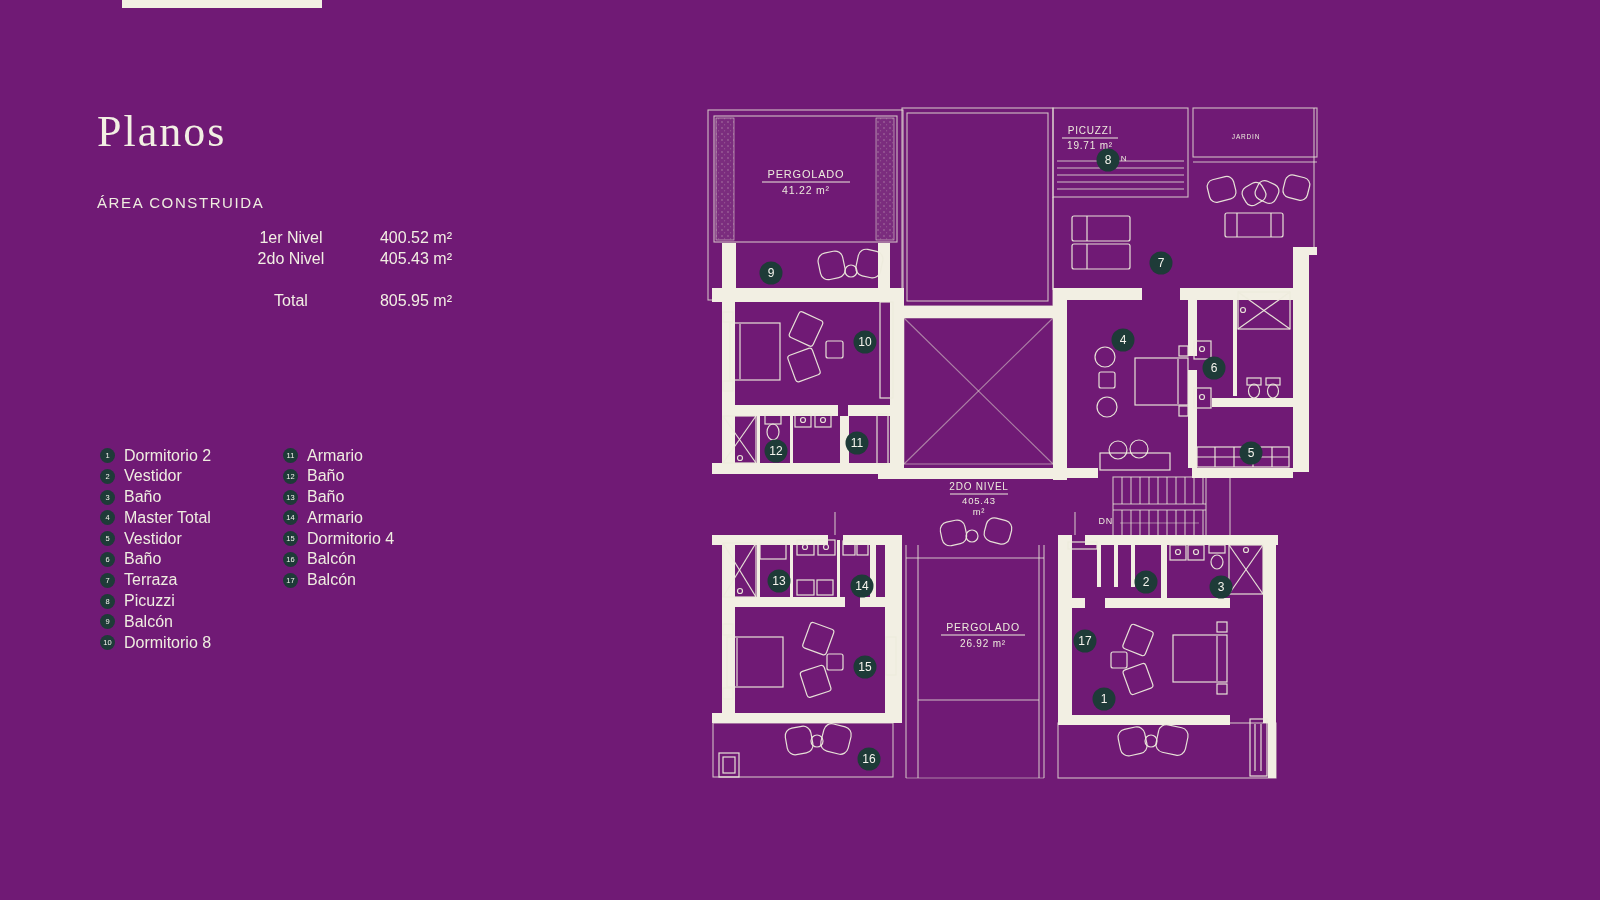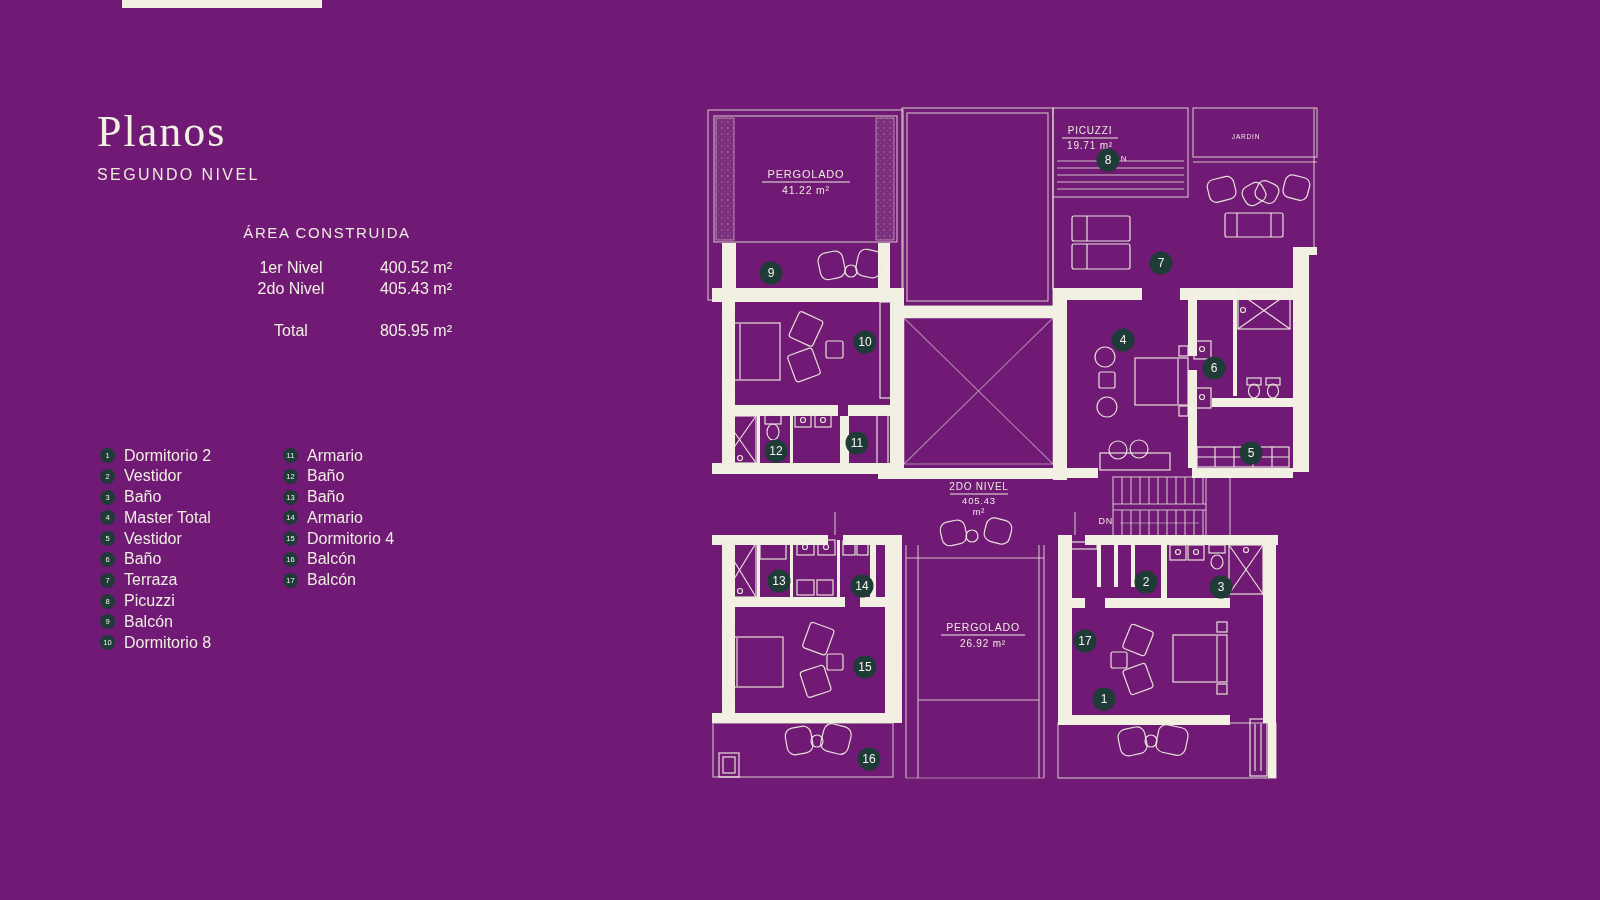--- a/index.html
+++ b/index.html
@@ -6,21 +6,21 @@
   html,body{margin:0;padding:0;background:#3f5c44;}
   .stage{position:relative;width:1600px;height:900px;background:#701a75;overflow:hidden;
          font-family:"Liberation Sans",sans-serif;color:#F2EFE3;}
   .logo-strip{position:absolute;left:122px;top:0;width:200px;height:8px;background:#F2EFE3;}
   
   .sidebar{position:absolute;left:97px;top:110px;width:460px;}
   .title{font-family:"Liberation Serif",serif;font-weight:400;font-size:44px;letter-spacing:2px;
          line-height:1;color:#F2EFE3;margin:0;}
   .subtitle{margin-top:12px;font-size:16px;letter-spacing:2.4px;color:#EDEBDD;}
   .area{margin-top:40px;}
-  .area-heading{font-size:15px;letter-spacing:1.6px;color:#EFEDE0;text-align:center;}
+  .area-heading{font-size:15px;letter-spacing:1.6px;color:#EFEDE0;}
   .area-rows{margin-top:16px;font-size:16px;}
   .area-row{height:21px;line-height:21px;text-align:center;}
   .area-row .lbl{display:inline-block;width:178px;}
   .area-total{margin-top:21px;}
   .legend{position:absolute;left:100px;top:448px;display:flex;}
   .legend ul{list-style:none;margin:0;padding:0;width:183px;}
   .legend li{display:flex;align-items:center;height:15px;margin-bottom:5.8px;}
   .badge{flex:0 0 15px;width:15px;height:15px;border-radius:50%;background:#1E3B38;color:#F6F5EE;
          font-size:7.5px;display:flex;align-items:center;justify-content:center;margin-right:9px;}
   .legend .lab{font-size:16px;color:#EFEDE0;white-space:nowrap;}
@@ -39,21 +39,20 @@
 </style>
 </head>
 <body>
 
 <div class="stage">
 
   <div class="logo-strip"></div>
 
   <div class="sidebar">
     <h1 class="title">Planos</h1>
-    <div class="subtitle">SEGUNDO NIVEL</div>
     <div class="area">
       <div class="area-heading">ÁREA CONSTRUIDA</div>
       <div class="area-rows">
         <div class="area-row">
           <span class="lbl">1er Nivel</span><span class="val">400.52 m²</span>
         </div>
         <div class="area-row">
           <span class="lbl">2do Nivel</span><span class="val">405.43 m²</span>
         </div>
         <div class="area-row area-total">

